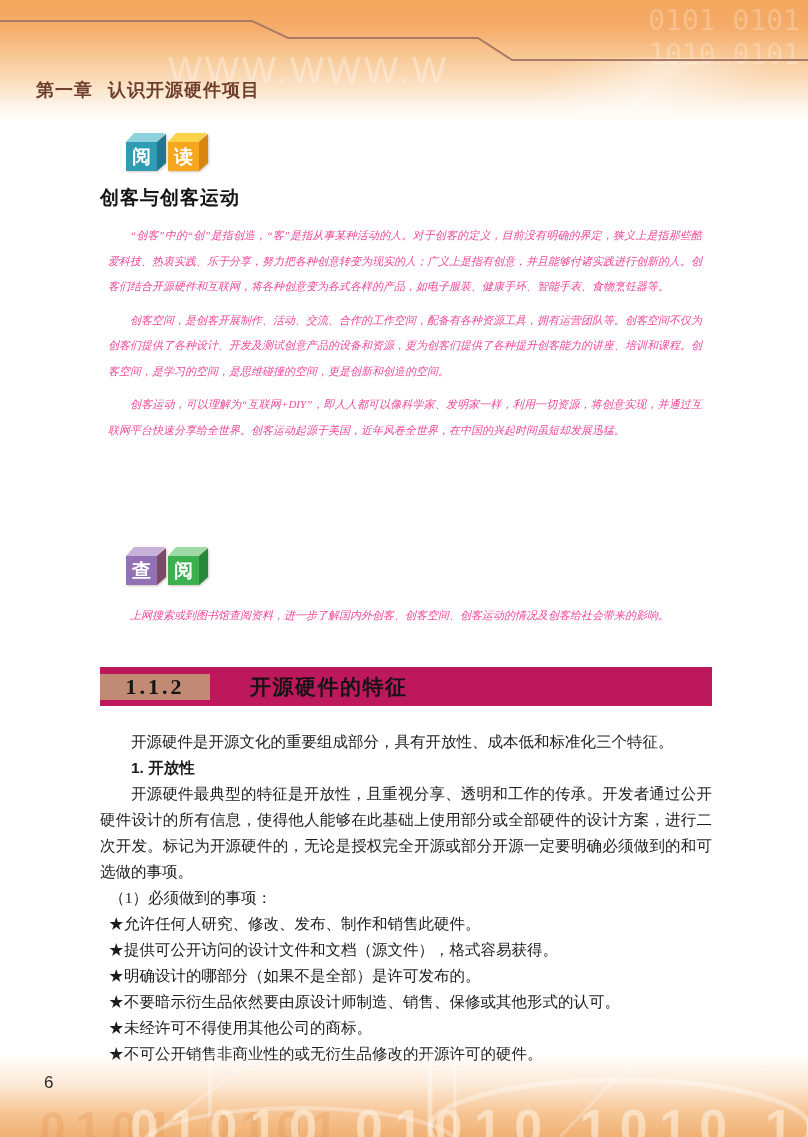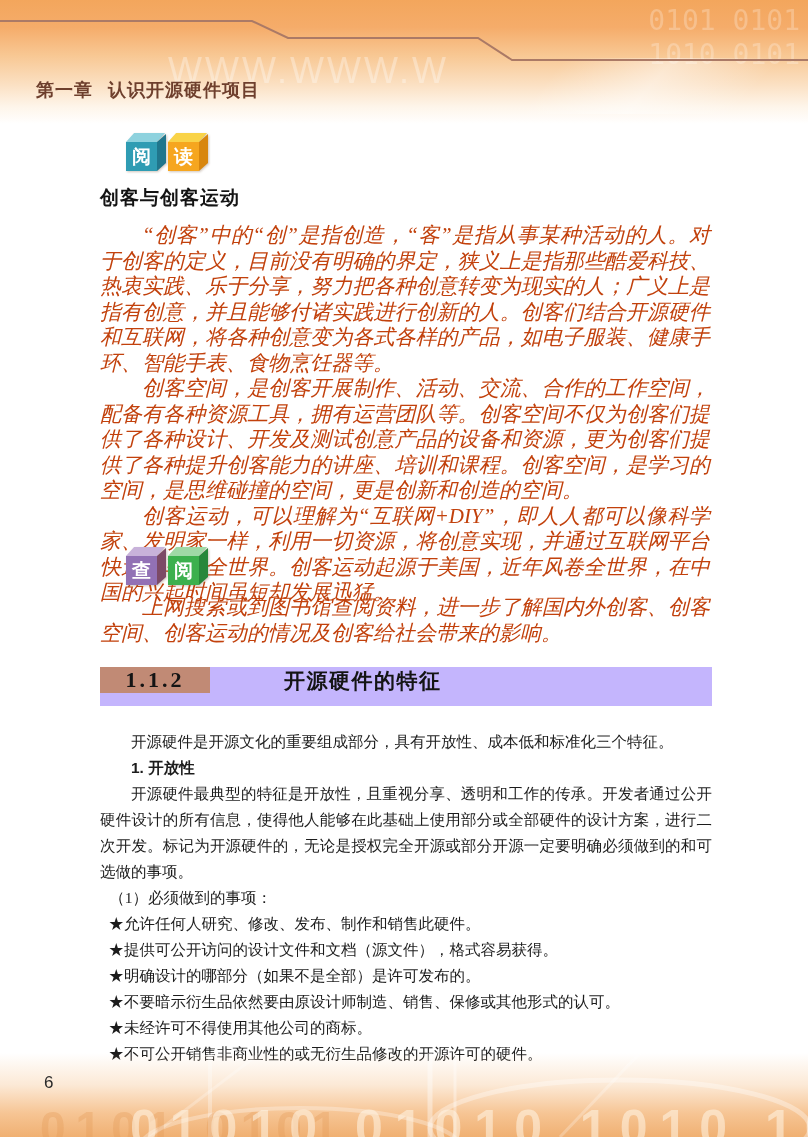--- a/index.html
+++ b/index.html
@@ -32,27 +32,27 @@
   .cube-side{position:absolute;left:100%;top:0;width:9px;height:100%;transform:skewY(-42deg);transform-origin:0 0;}
   .cube-teal  .cube-front{background:#2f9cb3}.cube-teal  .cube-top{background:#8ed2de}.cube-teal  .cube-side{background:#20768c}
   .cube-orange .cube-front{background:#f6a61f}.cube-orange .cube-top{background:#f9d348}.cube-orange .cube-side{background:#d8860e}
   .cube-purple .cube-front{background:#9271b5}.cube-purple .cube-top{background:#c8b2da}.cube-purple .cube-side{background:#7c4a66}
   .cube-green  .cube-front{background:#3cb04e}.cube-green  .cube-top{background:#9fd9a6}.cube-green  .cube-side{background:#27873a}
 
   
   .reading{position:absolute;left:100px;top:185px;width:610px;}
   .reading-title{margin:0 0 12px 0;text-align:left;font-family:"Liberation Sans",sans-serif;
     font-weight:bold;font-size:19px;color:#141414;letter-spacing:1px;}
-  .kai p{margin:0;text-indent:2em;font-size:21px;line-height:25.5px;text-align:justify;
-    font-style:italic;color:#c2410c;}
+  .kai p{margin:8px;text-indent:2em;font-size:11px;line-height:25.5px;text-align:justify;
+    font-style:italic;color:#ec4899;}
   .lookup-para{position:absolute;left:100px;top:595px;width:610px;}
 
   
-  .section-bar{position:absolute;left:100px;top:667px;width:612px;height:39px;background:#c4b5fd;
-    display:flex;align-items:flex-start;gap:34px;}
+  .section-bar{position:absolute;left:100px;top:667px;width:612px;height:39px;background:#be185d;
+    display:flex;align-items:center;}
   .section-number{width:110px;background:#c18a75;color:#141414;display:flex;align-items:center;justify-content:center;
     font-weight:bold;font-size:22px;letter-spacing:3px;}
   .section-title{margin-left:40px;font-weight:bold;font-size:21px;color:#141414;
     letter-spacing:1.5px;display:flex;align-items:center;}
 
   
   .section-body{position:absolute;left:100px;top:729px;width:612px;font-size:15.5px;line-height:26px;
     text-align:justify;color:#1c1c1c;}
   .section-body p{margin:0;}
   .p-indent{text-indent:2em;}

